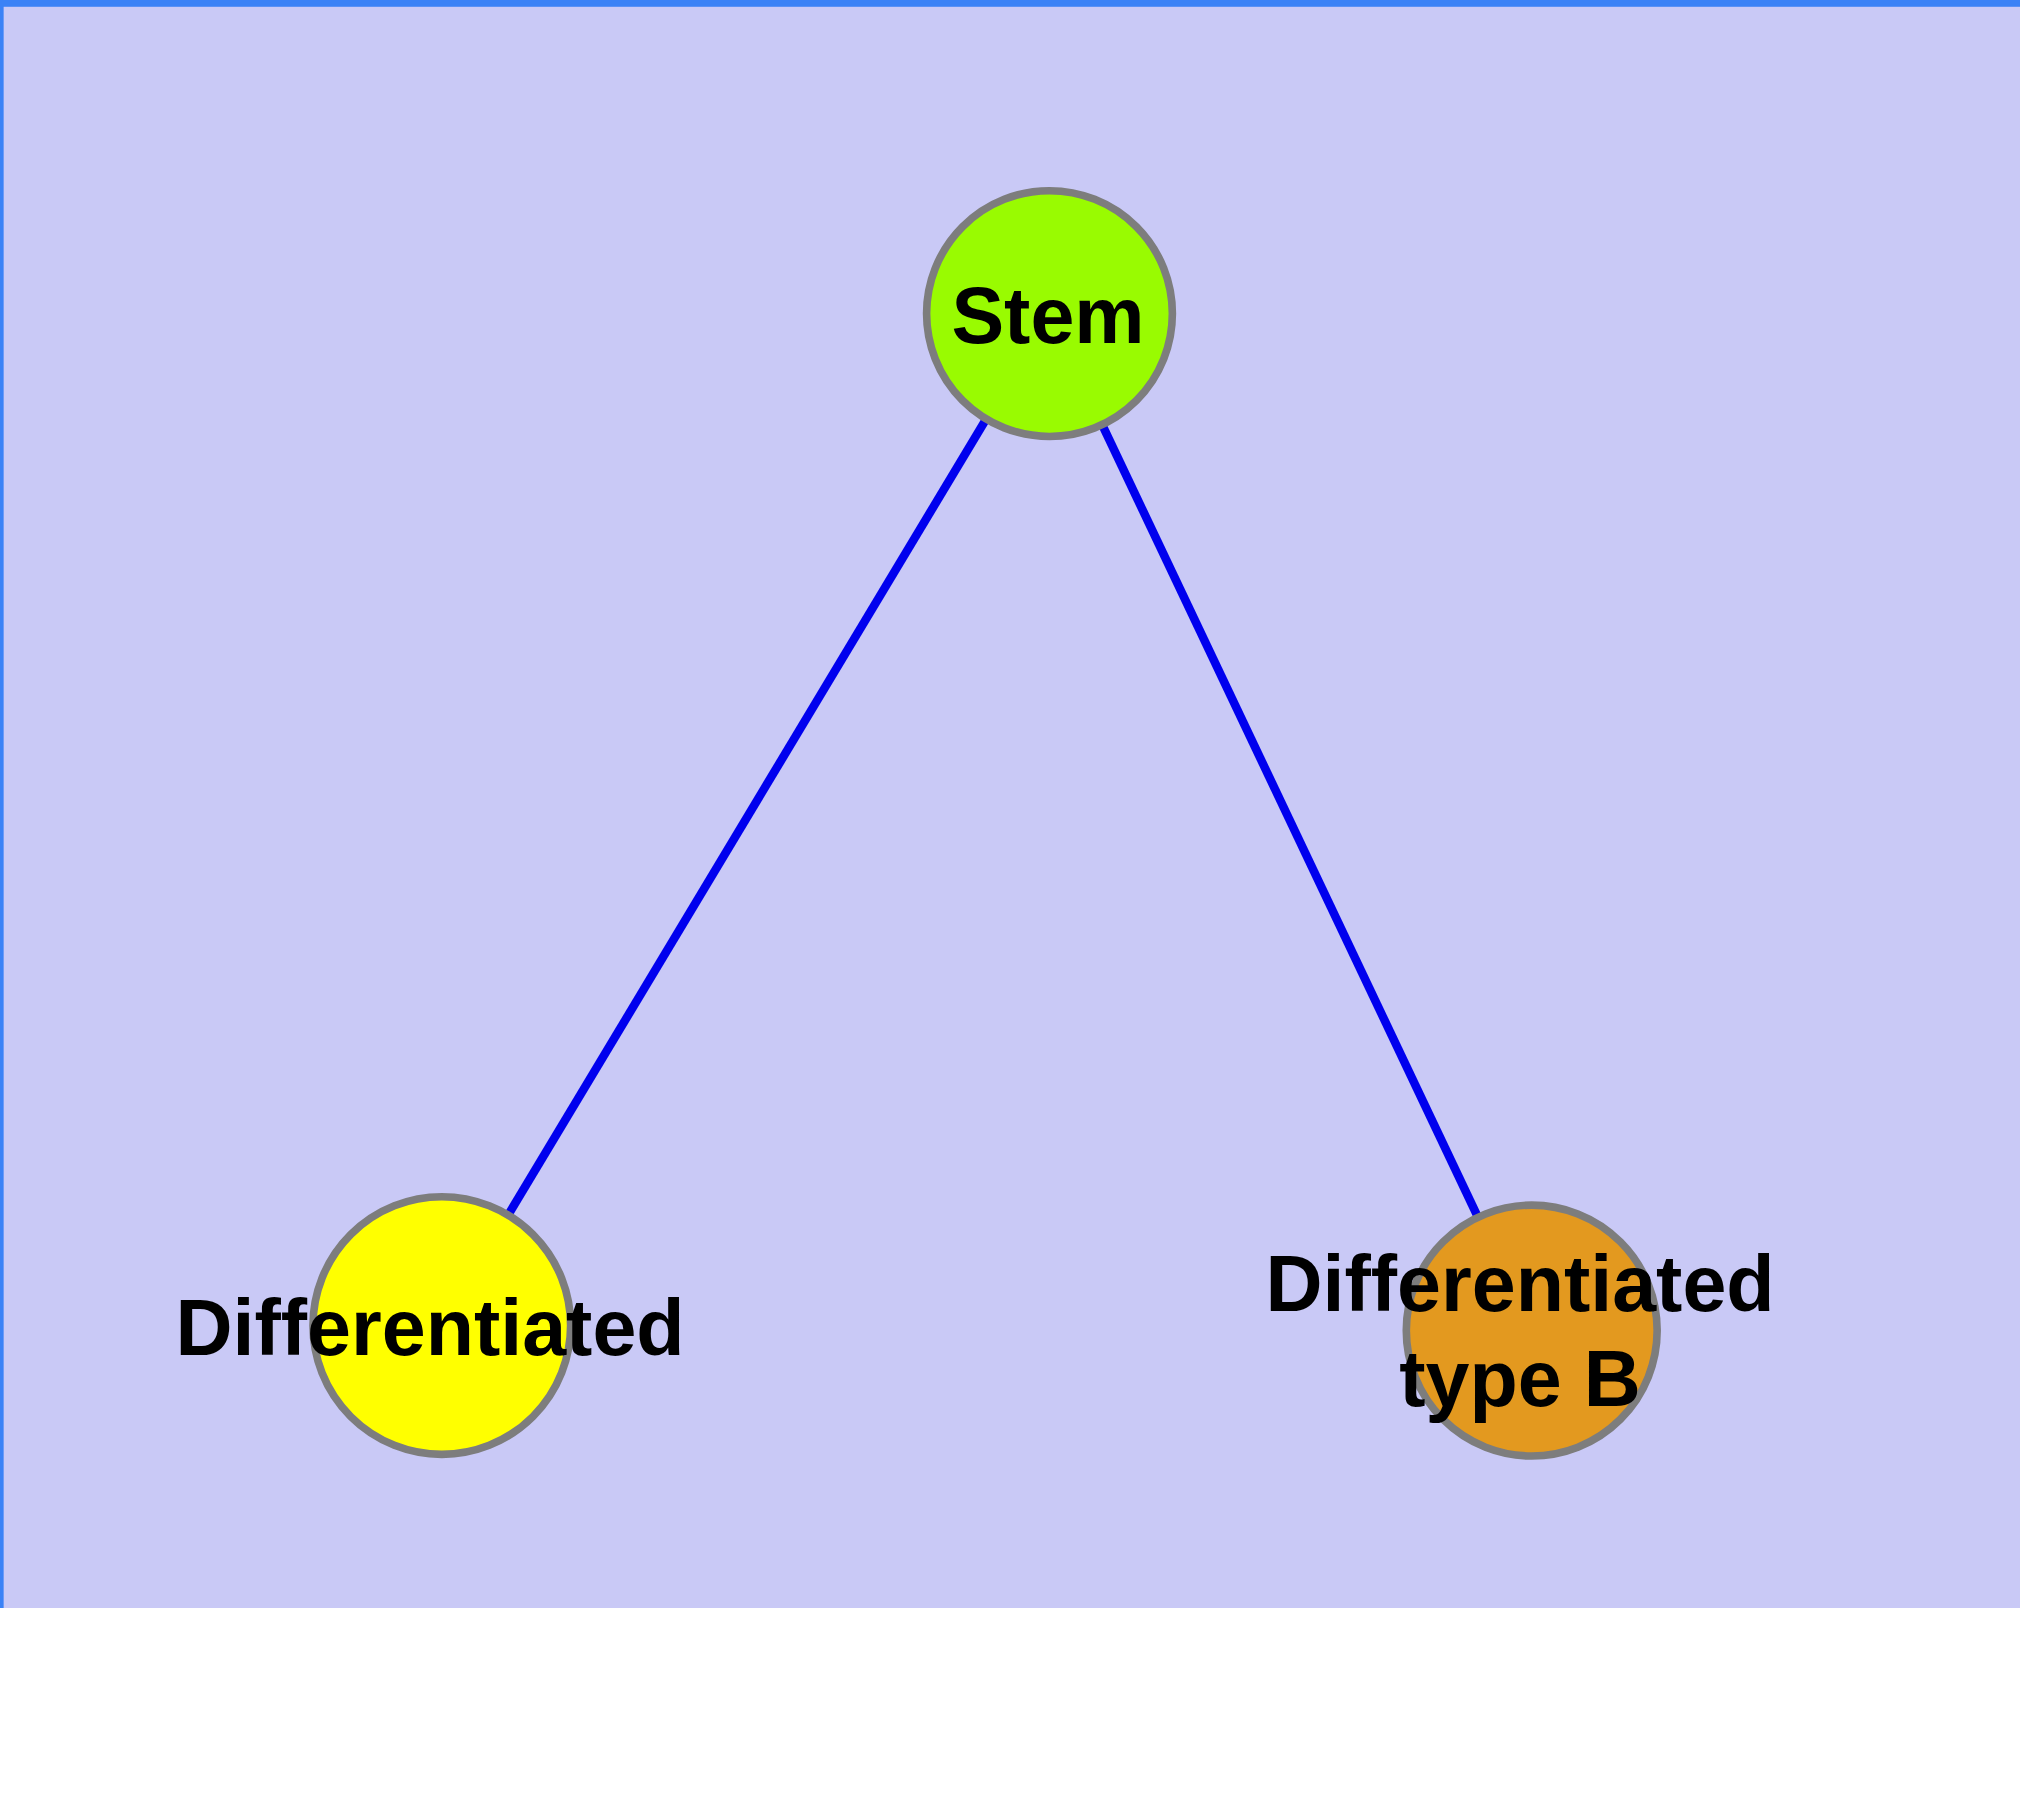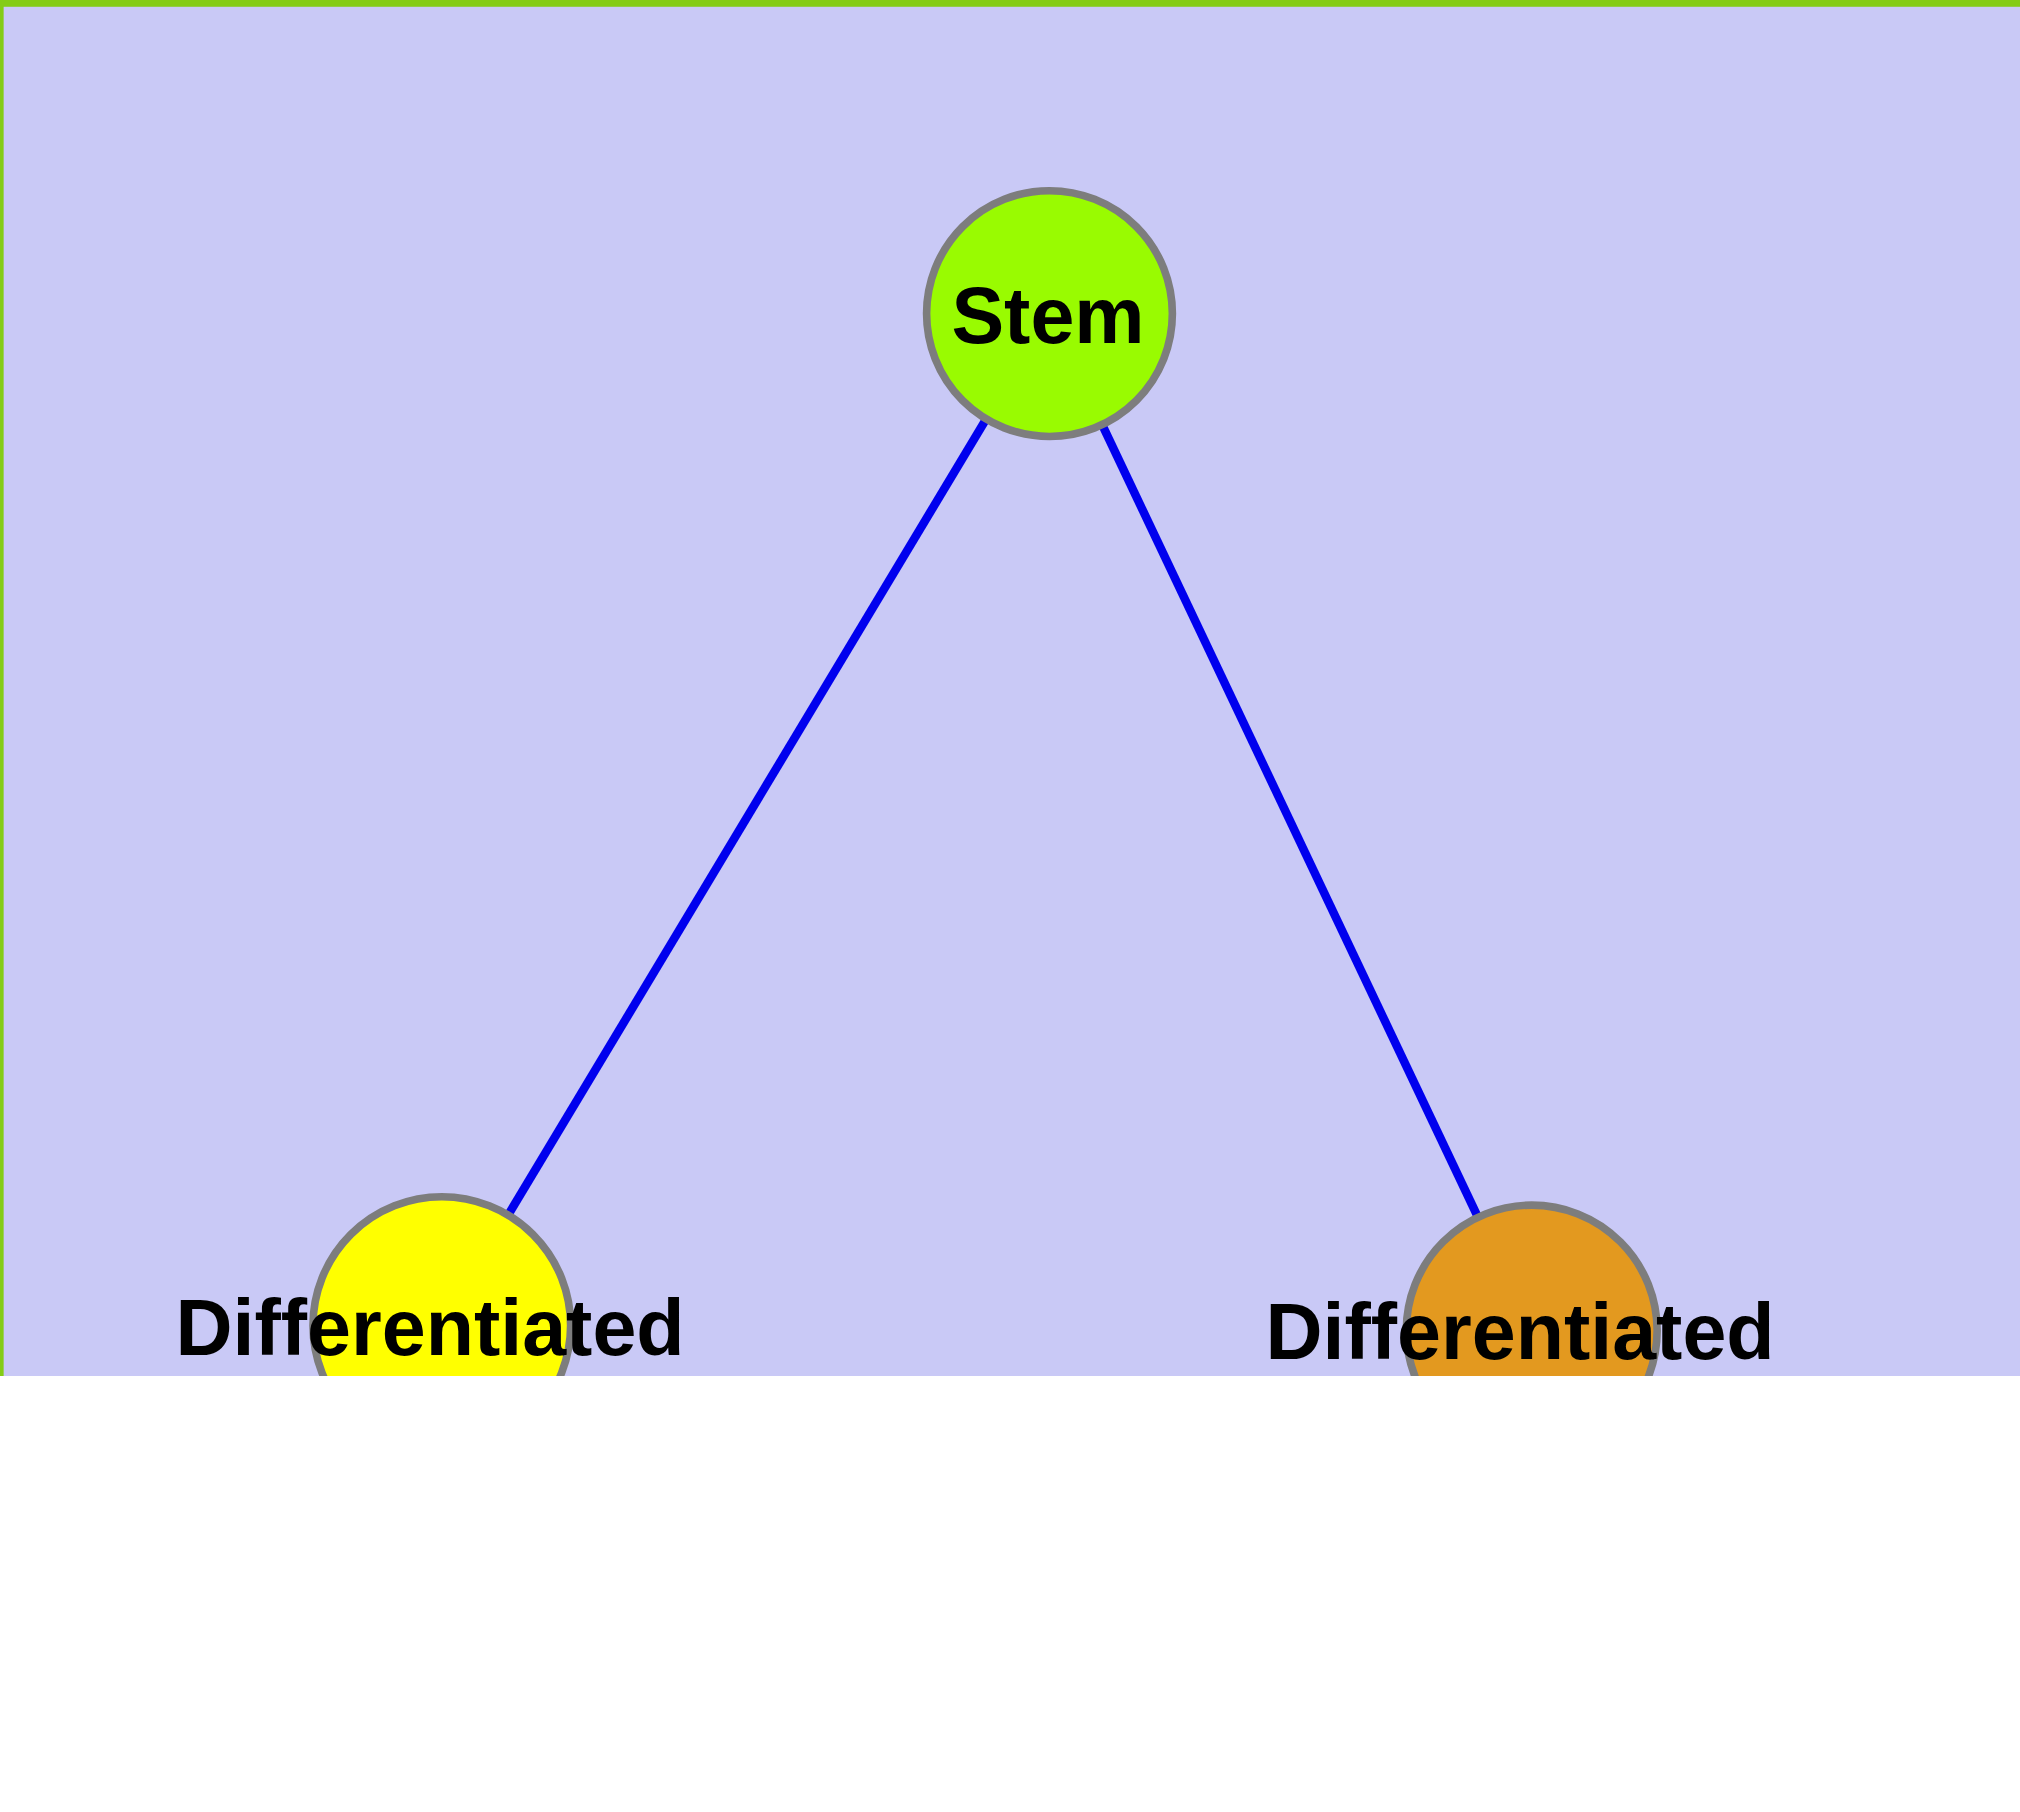--- a/index.html
+++ b/index.html
@@ -4,23 +4,23 @@
 <style>
   html, body {
     margin: 0;
     padding: 0;
     background: #ffffff;
     font-family: "Liberation Sans", "DejaVu Sans", sans-serif;
   }
   #screen {
     position: relative;
     width: 2021px;
-    height: 1376px;
+    height: 1608px;
     overflow: hidden;
-    background: #84cc16;
+    background: #3b82f6;
   }
   #graph-svg {
     position: absolute;
     left: 0;
     top: 0;
     display: block;
   }
   .node-label {
     position: absolute;
     transform: translate(-50%, -50%);
@@ -56,16 +56,17 @@
   </svg>
 
   <div class="node-label" style="left:1048px; top:315px;">Stem</div>
 
   <div class="node-label" style="left:430px; top:1327px;">
     <span class="label-line">Differentiated</span>
   </div>
 
   <div class="node-label" style="left:1520px; top:1331px;">
     <span class="label-line">Differentiated</span>
+    <span class="label-line">type B</span>
   </div>
 
 </div>
 
 
 </body></html>

